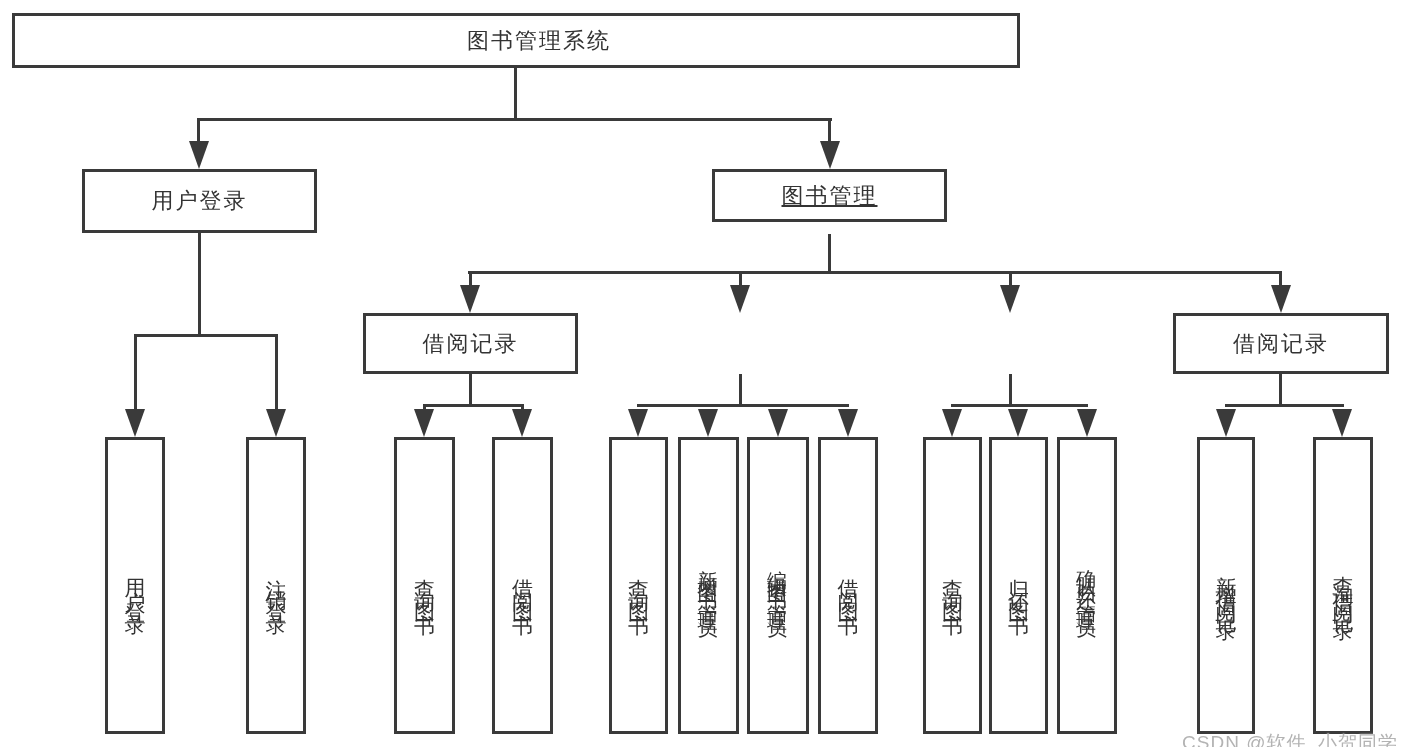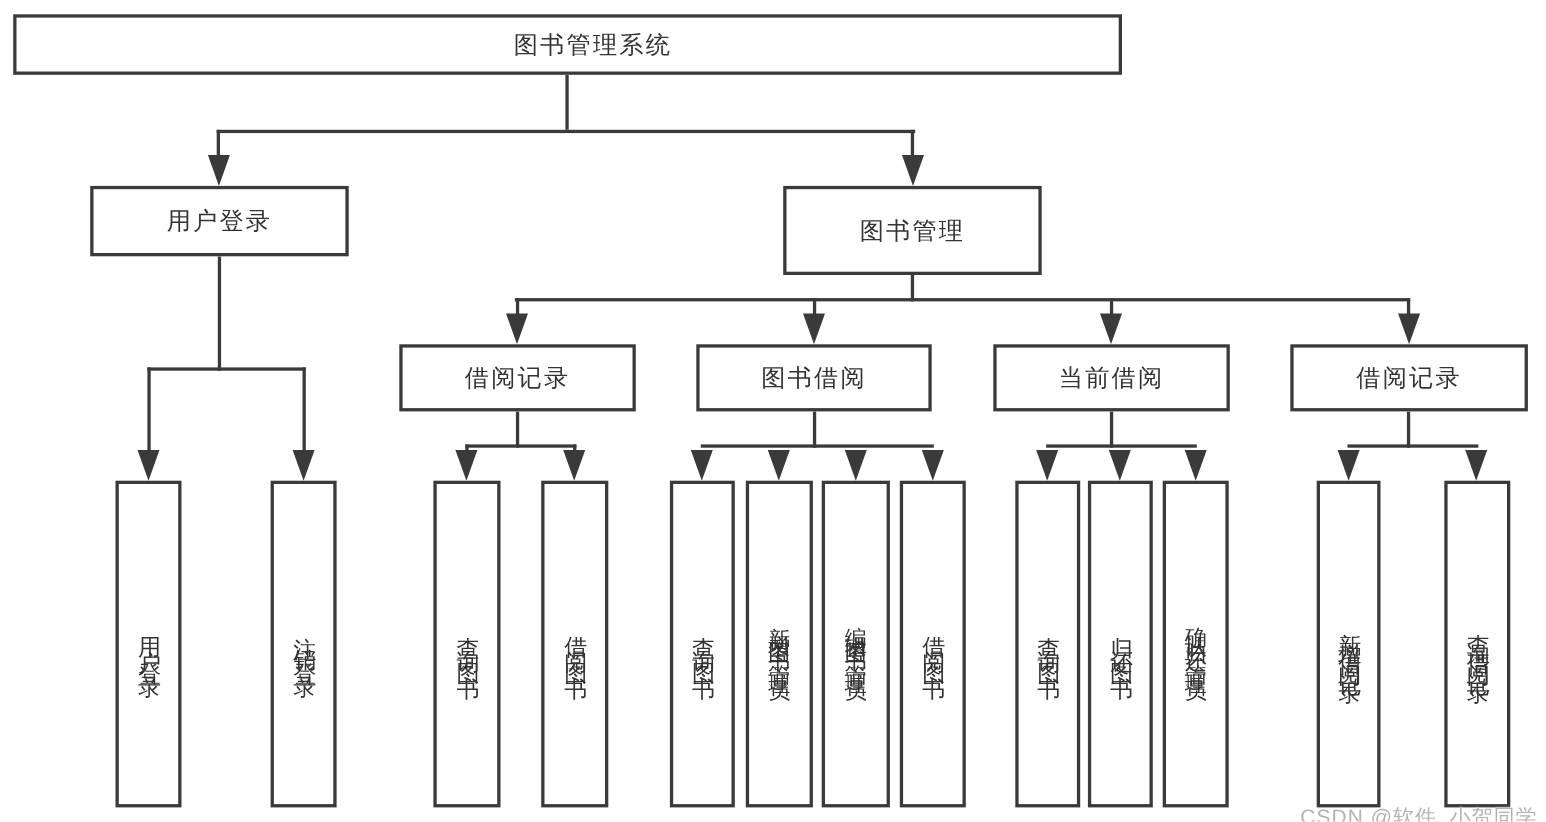--- a/index.html
+++ b/index.html
@@ -67,21 +67,21 @@
   <div class="vl" style="left:514px;top:68px;height:50px;"></div>
   <div class="hl" style="left:197px;top:118px;width:635px;"></div>
   <div class="vl" style="left:197px;top:118px;height:25px;"></div>
   <div class="ah" style="left:189px;top:141px;"></div>
   <div class="vl" style="left:828px;top:118px;height:25px;"></div>
   <div class="ah" style="left:820px;top:141px;"></div>
 
   <div class="node" style="left:82px;top:169px;width:235px;height:64px;">
     <span>用户登录</span>
   </div>
-  <div class="node" style="left:712px;top:169px;width:235px;height:81px;">
+  <div class="node" style="left:712px;top:169px;width:235px;height:53px;text-decoration:underline;">
     <span>图书管理</span>
   </div>
 
   <div class="vl" style="left:198px;top:233px;height:104px;"></div>
   <div class="hl" style="left:134px;top:334px;width:144px;"></div>
   <div class="vl" style="left:134px;top:334px;height:76px;"></div>
   <div class="ah" style="left:125px;top:409px;"></div>
   <div class="vl" style="left:275px;top:334px;height:76px;"></div>
   <div class="ah" style="left:266px;top:409px;"></div>
 
@@ -91,26 +91,20 @@
   <div class="ah" style="left:460px;top:285px;"></div>
   <div class="vl" style="left:739px;top:271px;height:16px;"></div>
   <div class="ah" style="left:730px;top:285px;"></div>
   <div class="vl" style="left:1009px;top:271px;height:16px;"></div>
   <div class="ah" style="left:1000px;top:285px;"></div>
   <div class="vl" style="left:1279px;top:271px;height:16px;"></div>
   <div class="ah" style="left:1271px;top:285px;"></div>
 
   <div class="node" style="left:363px;top:313px;width:215px;height:61px;">
     <span>借阅记录</span>
-  </div>
-  <div class="node" style="left:633px;top:313px;width:214px;height:61px;">
-    <span>图书借阅</span>
-  </div>
-  <div class="node" style="left:903px;top:313px;width:215px;height:61px;">
-    <span>当前借阅</span>
   </div>
   <div class="node" style="left:1173px;top:313px;width:216px;height:61px;">
     <span>借阅记录</span>
   </div>
 
   <div class="vl" style="left:469px;top:374px;height:33px;"></div>
   <div class="hl" style="left:423px;top:404px;width:101px;"></div>
   <div class="vl" style="left:423px;top:404px;height:10px;"></div>
   <div class="ah" style="left:414px;top:409px;"></div>
   <div class="vl" style="left:521px;top:404px;height:10px;"></div>

